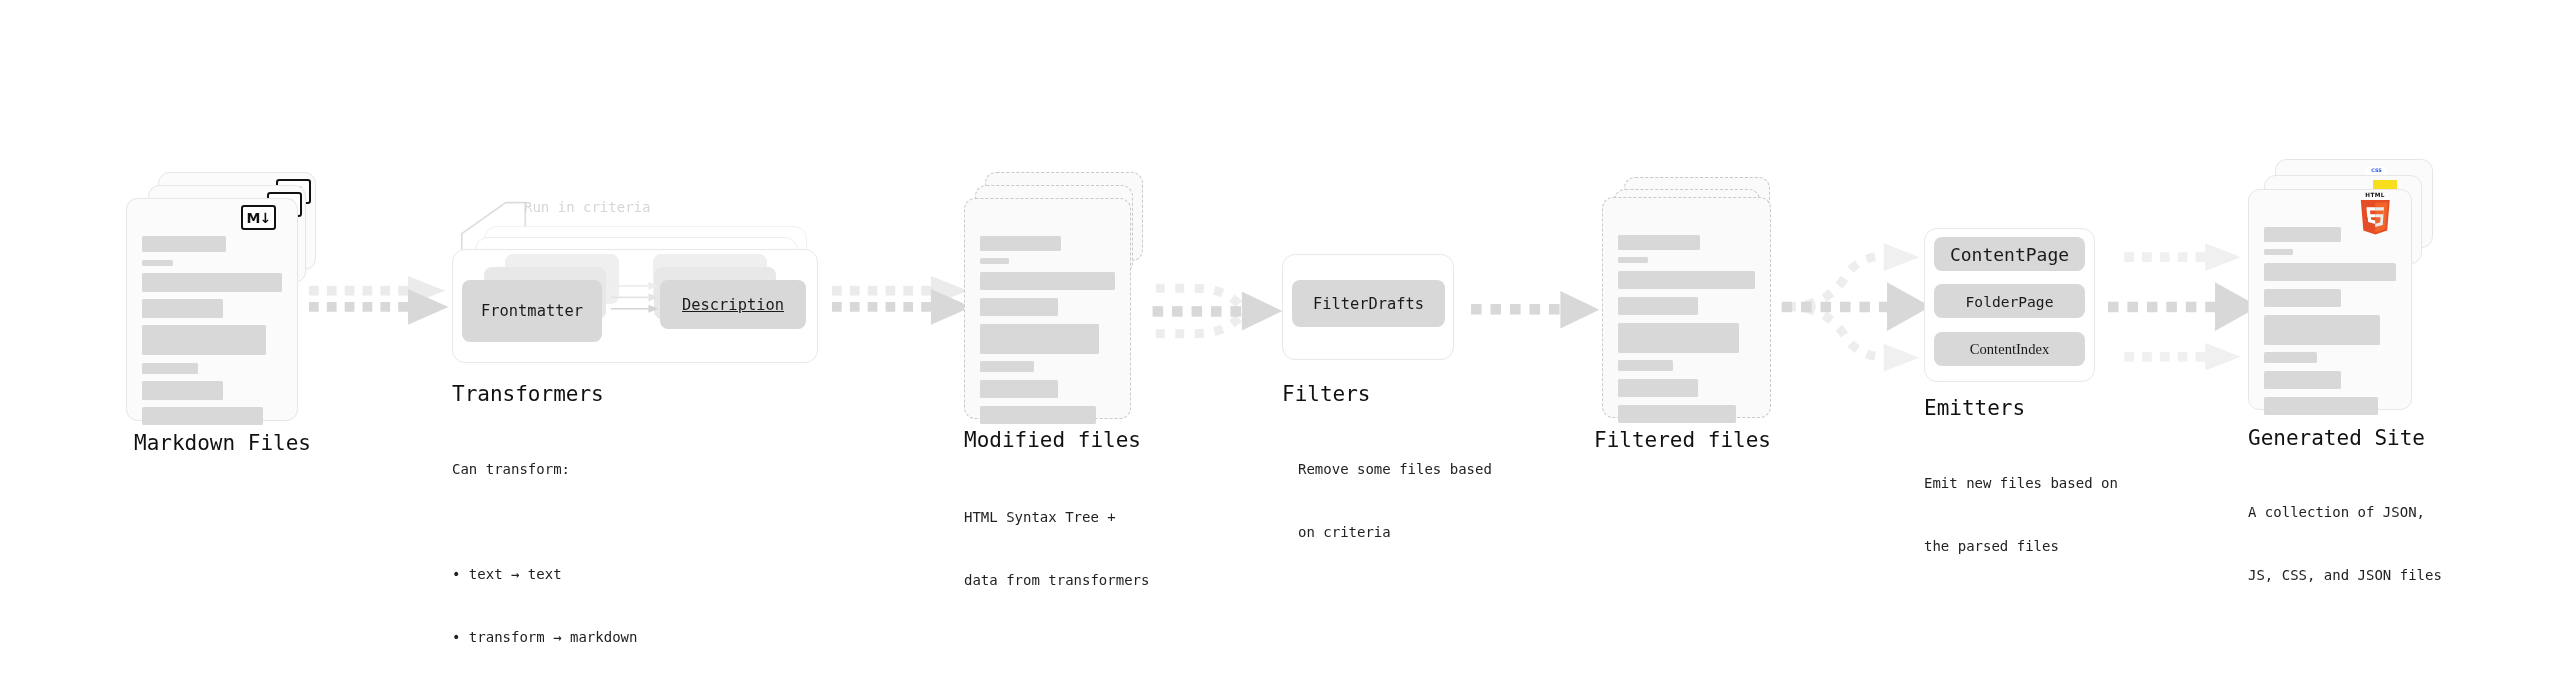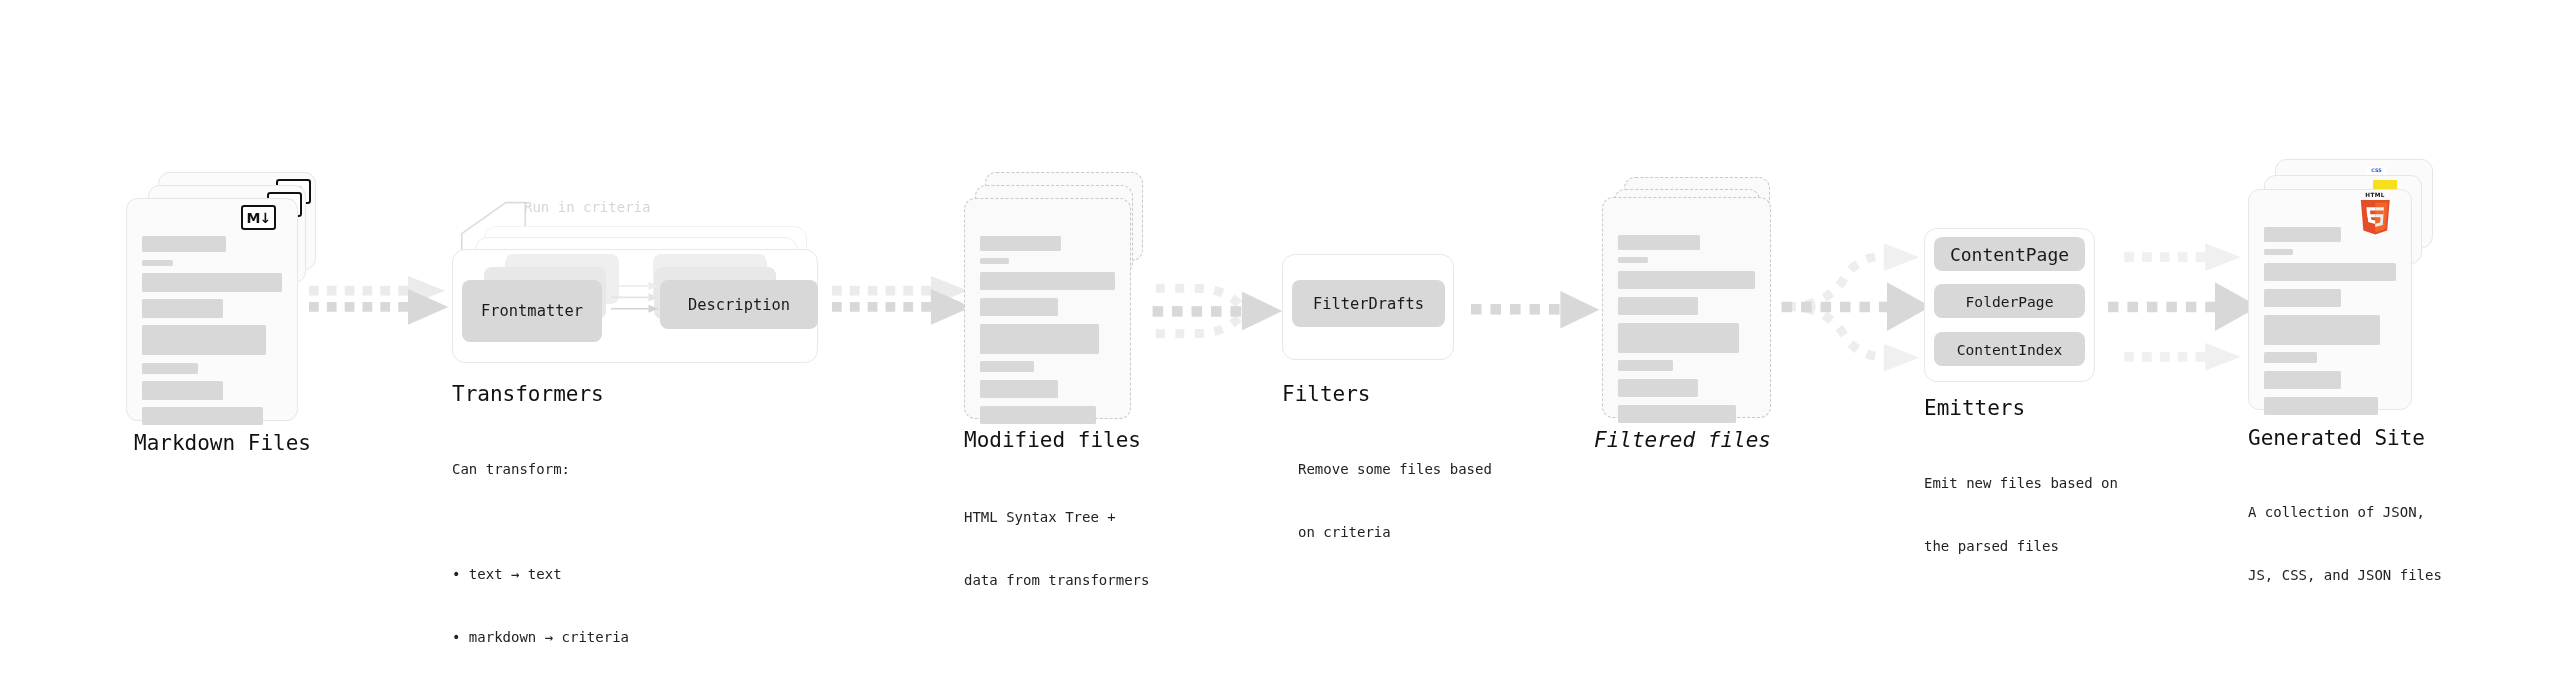--- a/index.html
+++ b/index.html
@@ -156,21 +156,21 @@
     <div class="group" style="left:484px;top:226px;width:323px;height:96px;border-color:#f1f1f1;"></div>
     <div class="group" style="left:475px;top:237px;width:323px;height:96px;border-color:#ededed;"></div>
     <div class="group" style="left:452px;top:249px;width:366px;height:114px;border-color:#e8e8e8;"></div>
 
     <div class="chip" style="left:505px;top:254px;width:114px;height:50px;background:#efefef;"></div>
     <div class="chip" style="left:653px;top:254px;width:114px;height:50px;background:#efefef;"></div>
     <div class="chip" style="left:484px;top:267px;width:122px;height:52px;background:#e8e8e8;"></div>
     <div class="chip" style="left:654px;top:267px;width:122px;height:52px;background:#e8e8e8;"></div>
 
     <div class="chip" style="left:462px;top:280px;width:140px;height:62px;">Frontmatter</div>
-    <div class="chip" style="left:660px;top:280px;width:158px;height:49px;">Description</div>
+    <div class="chip" style="left:660px;top:280px;width:146px;height:49px;text-decoration:underline;">Description</div>
 
     <svg class="arrowsvg" style="left:611px;top:276px;" width="57" height="41" viewBox="0 0 70 50">
       <g stroke="#ededed" stroke-width="2" fill="none">
           <path d="M0 12 H46"></path>
         </g>
       <polygon points="46,7 58,12 46,17" fill="#ededed"></polygon>
       <g stroke="#e4e4e4" stroke-width="2" fill="none">
           <path d="M0 26 H46"></path>
         </g>
       <polygon points="46,21 58,26 46,31" fill="#e4e4e4"></polygon>
@@ -179,21 +179,21 @@
         </g>
       <polygon points="46,35 58,40 46,45" fill="#d4d4d4"></polygon>
     </svg>
 
     <div class="caption" style="left:452px;top:382px;text-align:right;">Transformers</div>
 
     <div class="sub" style="left:452px;top:417px;">
       <div>Can transform:</div>
       <ul>
         <li>text → text</li>
-        <li>markdown → criteria</li>
+        <li>transform → markdown</li>
         
       </ul>
     </div>
   </div>
 
   <svg class="arrowsvg" style="left:832px;top:276px;" width="146" height="65" viewBox="0 0 180 80">
     <g fill="#ebebeb">
       <rect x="0" y="12" width="12" height="12"></rect>
         <rect x="22" y="12" width="12" height="12"></rect>
       <rect x="44" y="12" width="12" height="12"></rect>
@@ -282,21 +282,21 @@
         <div class="ln" style="width:22%;height:6.5px;"></div>
         <div class="ln" style="width:100%;height:18.7px;margin-top:6.5px;"></div>
         <div class="ln" style="width:58%;height:18.7px;"></div>
         <div class="ln" style="width:88%;height:30px;"></div>
         <div class="ln" style="width:40%;height:11.4px;"></div>
         <div class="ln" style="width:58%;height:18.7px;"></div>
         <div class="ln" style="width:86%;height:18px;"></div>
       </div>
     </div>
 
-    <div class="caption" style="left:1594px;top:428px;font-style:italic;">Filtered files</div>
+    <div class="caption" style="left:1594px;top:428px;">Filtered files</div>
   </div>
 
   <svg class="arrowsvg" style="left:1780px;top:232px;" width="154" height="154" viewBox="0 0 190 190">
     <g stroke="#ededed" stroke-width="11" fill="none" stroke-dasharray="11 13" stroke-linecap="butt">
       <path d="M8 92 Q58 92 80 56 Q96 30 128 30"></path>
       <path d="M8 92 Q58 92 80 128 Q96 154 128 154"></path>
     </g>
     <g fill="#f0f0f0">
       <polygon points="128,14 172,31 128,48"></polygon>
       <polygon points="128,138 172,155 128,172"></polygon>
@@ -309,21 +309,21 @@
       <rect x="98" y="86" width="13" height="13"></rect>
         <rect x="122" y="86" width="13" height="13"></rect>
       <polygon points="132,62 186,92 132,122"></polygon>
     </g>
   </svg>
 
   <div class="node">
     <div class="group" style="left:1924px;top:228px;width:171px;height:154px;"></div>
     <div class="chip" style="left:1934px;top:237px;width:151px;height:34px;font-size:18px;">ContentPage</div>
     <div class="chip" style="left:1934px;top:284px;width:151px;height:34px;font-size:14.6px;">FolderPage</div>
-    <div class="chip" style="left:1934px;top:332px;width:151px;height:34px;font-size:14.6px;">ContentIndex</div>
+    <div class="chip" style="left:1934px;top:332px;width:151px;height:34px;font-size:14.6px;font-family:Liberation Serif, serif;">ContentIndex</div>
 
     <div class="caption" style="left:1924px;top:396px;">Emitters</div>
     <div class="sub" style="left:1924px;top:431px;">
       <div>Emit new files based on</div>
       <div>the parsed files</div>
     </div>
   </div>
 
   <svg class="arrowsvg" style="left:2108px;top:232px;" width="154" height="154" viewBox="0 0 190 190">
     <g fill="#f0f0f0">

